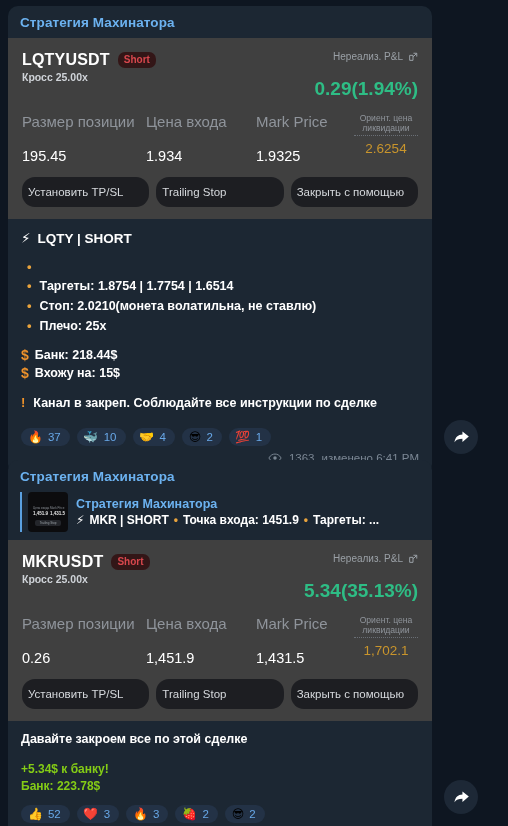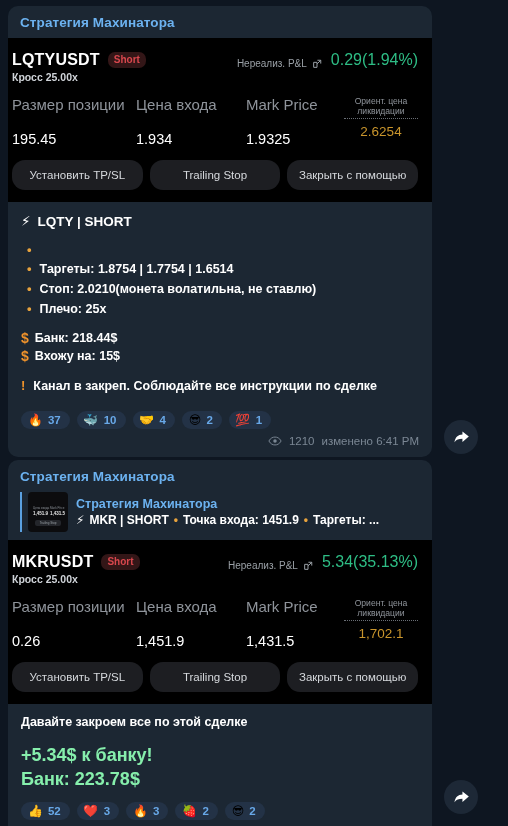--- a/index.html
+++ b/index.html
@@ -11,48 +11,48 @@
   }
   .app { position: relative; width: 508px; height: 826px; }
 
   
   .msg { position: absolute; left: 8px; width: 424px; background: #1c2733;
          border-radius: 10px; overflow: hidden; }
   .msg-title { color: #6cb2f0; font-size: 13.5px; font-weight: bold;
                padding: 9px 12px 8px 12px; letter-spacing: .1px; }
 
   
-  .card { background: #000000; padding: 13px 14px 12px 4px; }
+  .card { background: #404040; padding: 13px 14px 12px 14px; }
   .card-top { display: flex; justify-content: space-between; align-items: flex-start; }
   .sym-wrap { display: flex; flex-direction: column; gap: 2px; }
   .sym-line { display: flex; align-items: center; gap: 8px; }
   .symbol { color: #ffffff; font-size: 16px; font-weight: bold; letter-spacing: .2px; }
   .badge-short { background: #331617; color: #d8474d; font-size: 10px;
                  padding: 2px 6px 3px 6px; border-radius: 7px; font-weight: bold; }
   .cross { color: #cfd3d8; font-size: 10.5px; font-weight: bold; }
-  .pnl-wrap { text-align: right; display: flex; flex-direction: row; align-items: flex-end; gap: 9px; }
+  .pnl-wrap { text-align: right; display: flex; flex-direction: column; align-items: flex-end; gap: 16px; }
   .pnl-label { color: #9aa0a6; font-size: 10px; display: flex; align-items: center; gap: 5px; }
   .ext-icon { display: inline-block; width: 10px; height: 10px; position: relative; }
-  .pnl-value { color: #2ebd85; font-size: 16px; font-weight: normal; }
+  .pnl-value { color: #2ebd85; font-size: 19px; font-weight: bold; }
 
   .stats { display: flex; margin-top: 13px; }
   .stat { flex: 1 1 0; }
   .stat.s1 { flex: 0 0 124px; }
   .stat.s2 { flex: 0 0 110px; }
   .stat.s3 { flex: 0 0 98px; }
   .stat.s4 { flex: 1 1 auto; text-align: center; }
   .stat-label { color: #8f949b; font-size: 15px; }
   .stat.s4 .stat-label { border-bottom: 1px dotted #6a6f76; display: inline-block;
                           padding-bottom: 2px; font-size: 8.6px; }
   .stat-value { color: #ffffff; font-size: 14.5px; margin-top: 18px; }
   .stat.s4 .stat-value { color: #c9952c; font-size: 13.5px; margin-top: 5px; }
 
   .btns { display: flex; gap: 7px; margin-top: 13px; }
   .cbtn { background: #1d1e22; color: #d6d9dd; font-size: 11.5px;
-          border-radius: 13px; padding: 9px 6px; text-align: center; flex: 1 1 0;
+          border-radius: 13px; padding: 9px 6px; flex: 1 1 0;
           white-space: nowrap; }
 
   
   .body { padding: 11px 13px 8px 13px; }
   .ttl { color: #ffffff; font-size: 13.5px; font-weight: bold;
          display: flex; align-items: center; gap: 7px; }
   .bullets { margin-top: 14px; display: flex; flex-direction: column; gap: 6px; }
   .bullet { color: #ffffff; font-size: 12.5px; font-weight: bold;
             display: flex; align-items: baseline; gap: 8px; padding-left: 6px; }
   .dot { color: #e8a33d; font-size: 13px; line-height: 1; }
@@ -62,21 +62,21 @@
   .dollar { color: #f0932b; font-size: 14px; font-weight: bold; }
   .warn { margin-top: 14px; color: #ffffff; font-size: 12.5px; font-weight: bold;
           display: flex; align-items: center; gap: 8px; }
   .bang { color: #f0932b; font-weight: bold; font-size: 13px; }
 
   
   .react-row { display: flex; gap: 7px; padding: 10px 13px 0 13px; align-items: center; }
   .react { background: #233246; border-radius: 11px; padding: 3px 9px 3px 7px;
            display: flex; align-items: center; gap: 5px; }
   .react .emo { font-size: 12px; line-height: 1; }
-  .react .cnt { color: #68a8e8; font-size: 11.5px; font-weight: bold; }
+  .react .cnt { color: #68a8e8; font-size: 11.5px; font-weight: normal; }
 
   .meta { display: flex; justify-content: flex-end; align-items: center; gap: 7px;
           padding: 6px 13px 10px 13px; color: #7b8794; font-size: 11.5px; }
   .eye { width: 14px; height: 10px; position: relative; display: inline-block; }
 
   
   .quote { display: flex; gap: 8px; margin: 0 12px 8px 12px; padding-left: 6px;
            border-left: 2px solid #5aa0e0; align-items: center; }
   .thumb { width: 40px; height: 40px; border-radius: 4px; background: #0c0c0e;
            flex: 0 0 40px; position: relative; overflow: hidden; }
@@ -86,21 +86,21 @@
                background: #24262b; border-radius: 2px; color: #9aa0a6; font-size: 3px;
                text-align: center; line-height: 6px; }
   .quote-txt { min-width: 0; flex: 1; }
   .q-name { color: #6cb2f0; font-size: 12.5px; font-weight: bold; }
   .q-line { color: #ffffff; font-size: 12px; font-weight: bold; margin-top: 2px;
             white-space: nowrap; overflow: hidden; text-overflow: ellipsis;
             display: flex; align-items: center; gap: 5px; }
   .q-dot { color: #e8a33d; }
 
   .close-txt { color: #ffffff; font-size: 12.5px; font-weight: bold; }
-  .plain { color: #86efac; font-size: 18px; font-weight: bold; }
+  .plain { color: #84cc16; font-size: 12px; font-weight: bold; }
 
   
   .share { position: absolute; width: 34px; height: 34px; border-radius: 17px;
            background: #1d2836; display: flex; align-items: center;
            justify-content: center; }
 </style>
 </head>
 <body>
 
 <div class="app">
@@ -218,21 +218,21 @@
       </div>
     </div>
 
     <div class="meta">
       <span class="eye">
         <svg width="14" height="10" viewBox="0 0 16 11">
             <path d="M1 5.5C3 2 5.5 1 8 1s5 1 7 4.5C13 9 10.5 10 8 10S3 9 1 5.5z" fill="none" stroke="#7b8794" stroke-width="1.1"></path>
             <circle cx="8" cy="5.5" r="2" fill="#7b8794"></circle>
           </svg>
       </span>
-      <span>1210</span>
+      <span>1363</span>
       <span>изменено 6:41 PM</span>
     </div>
   </div>
 
   <div class="share" style="top:420px; left:444px;">
     <svg width="17" height="15" viewBox="0 0 18 16">
         <path d="M10 1.5v3.3C5.3 5 2.3 7.6 1.5 13c1.9-2.6 4.6-3.6 8.5-3.6v3.4L16.8 7z" fill="#ffffff"></path>
       </svg>
   </div>
 

